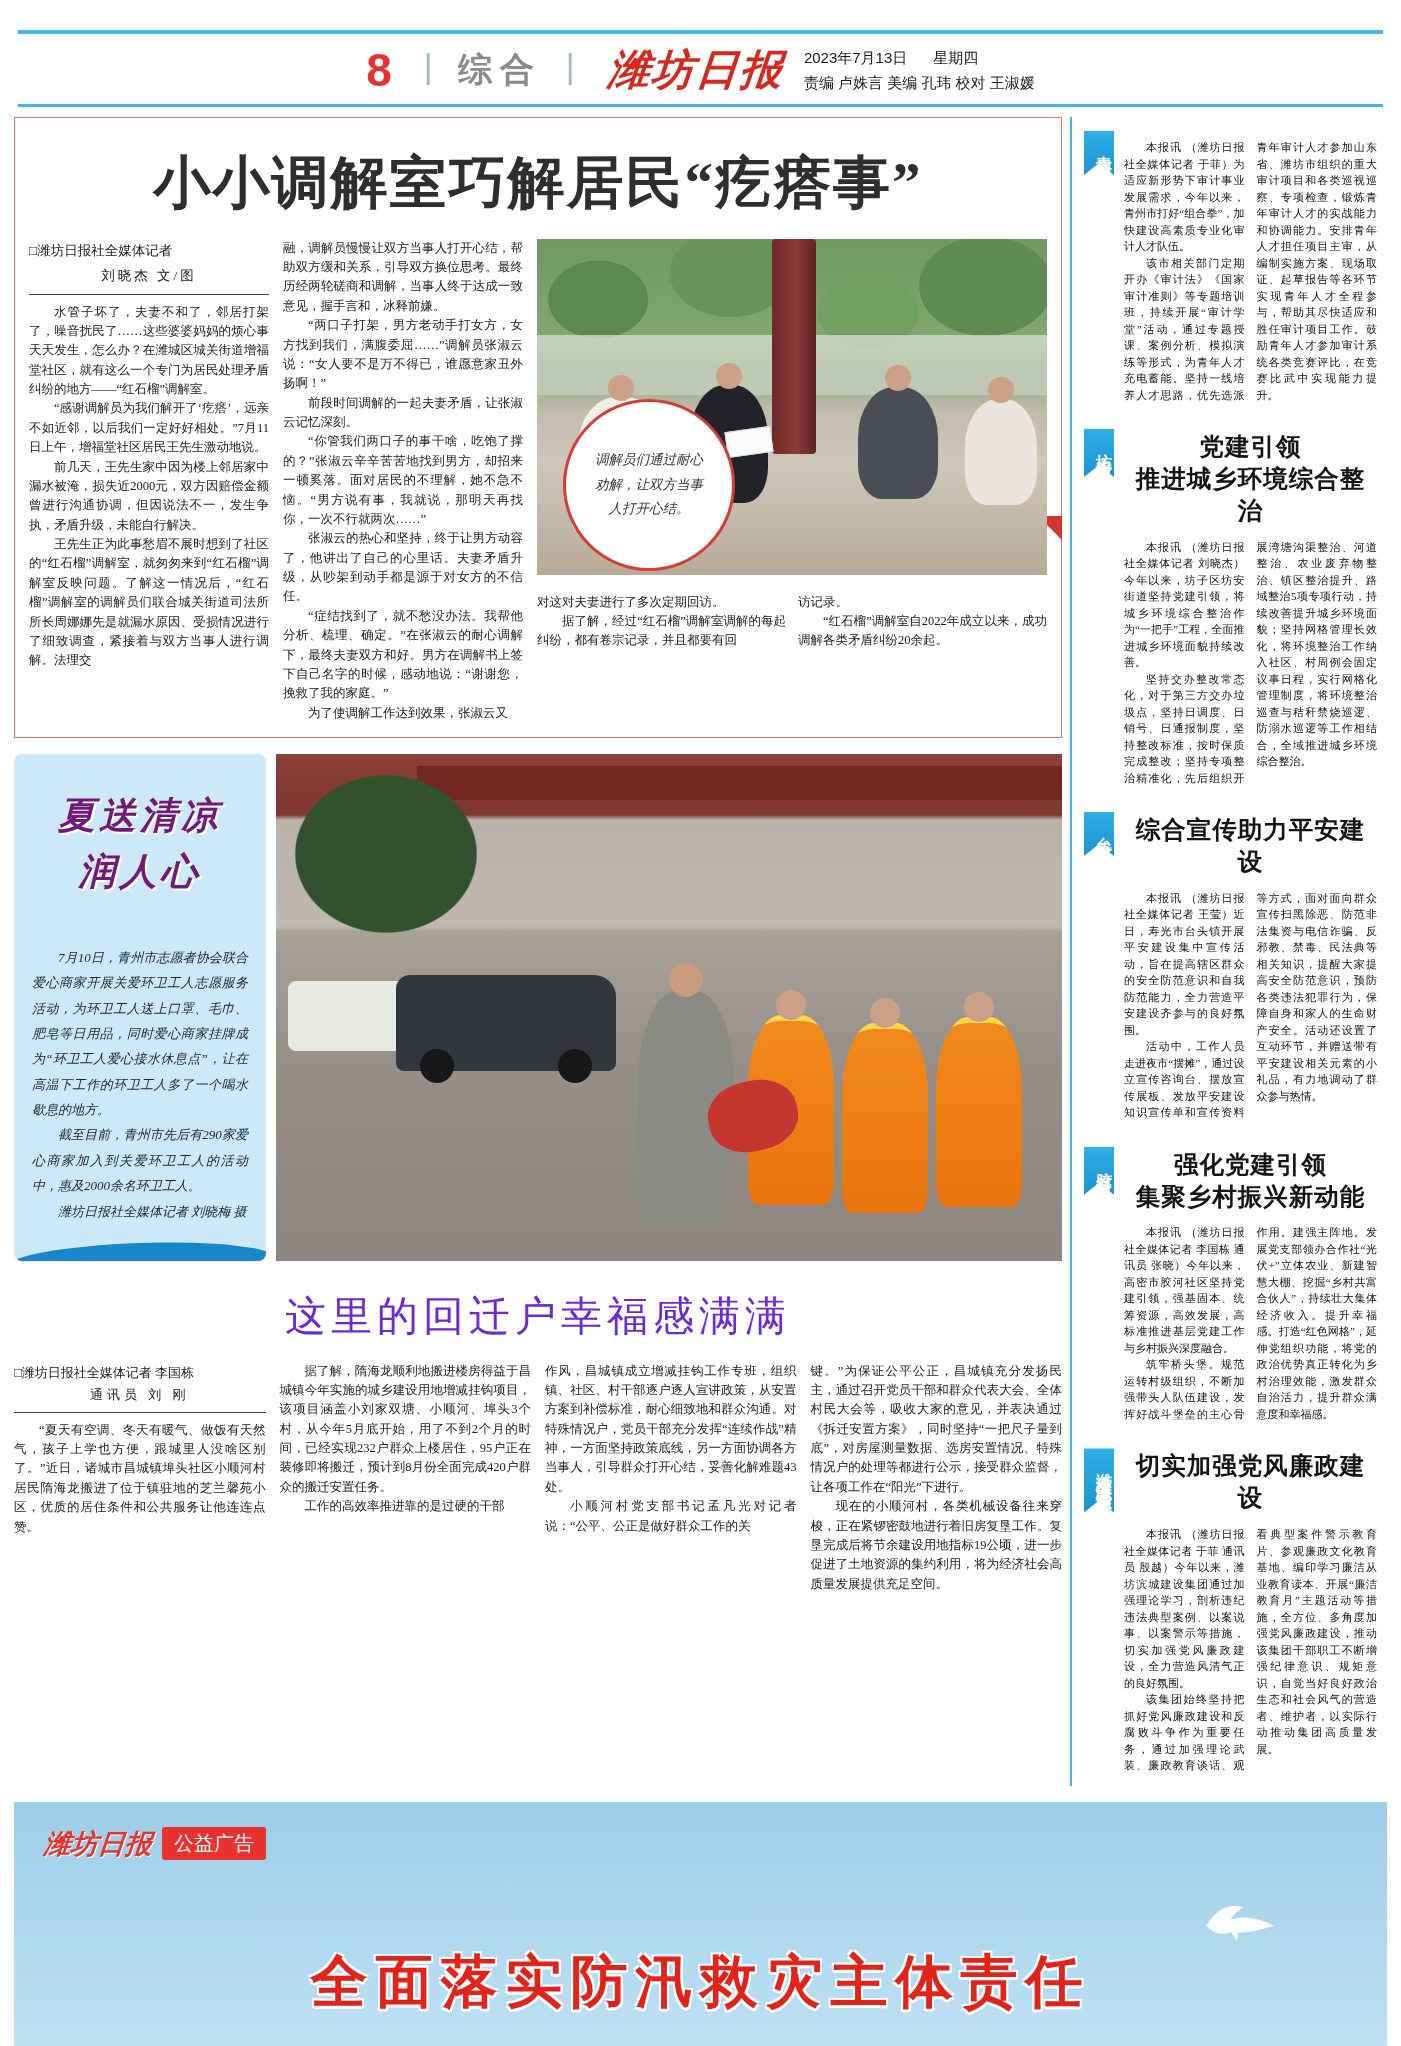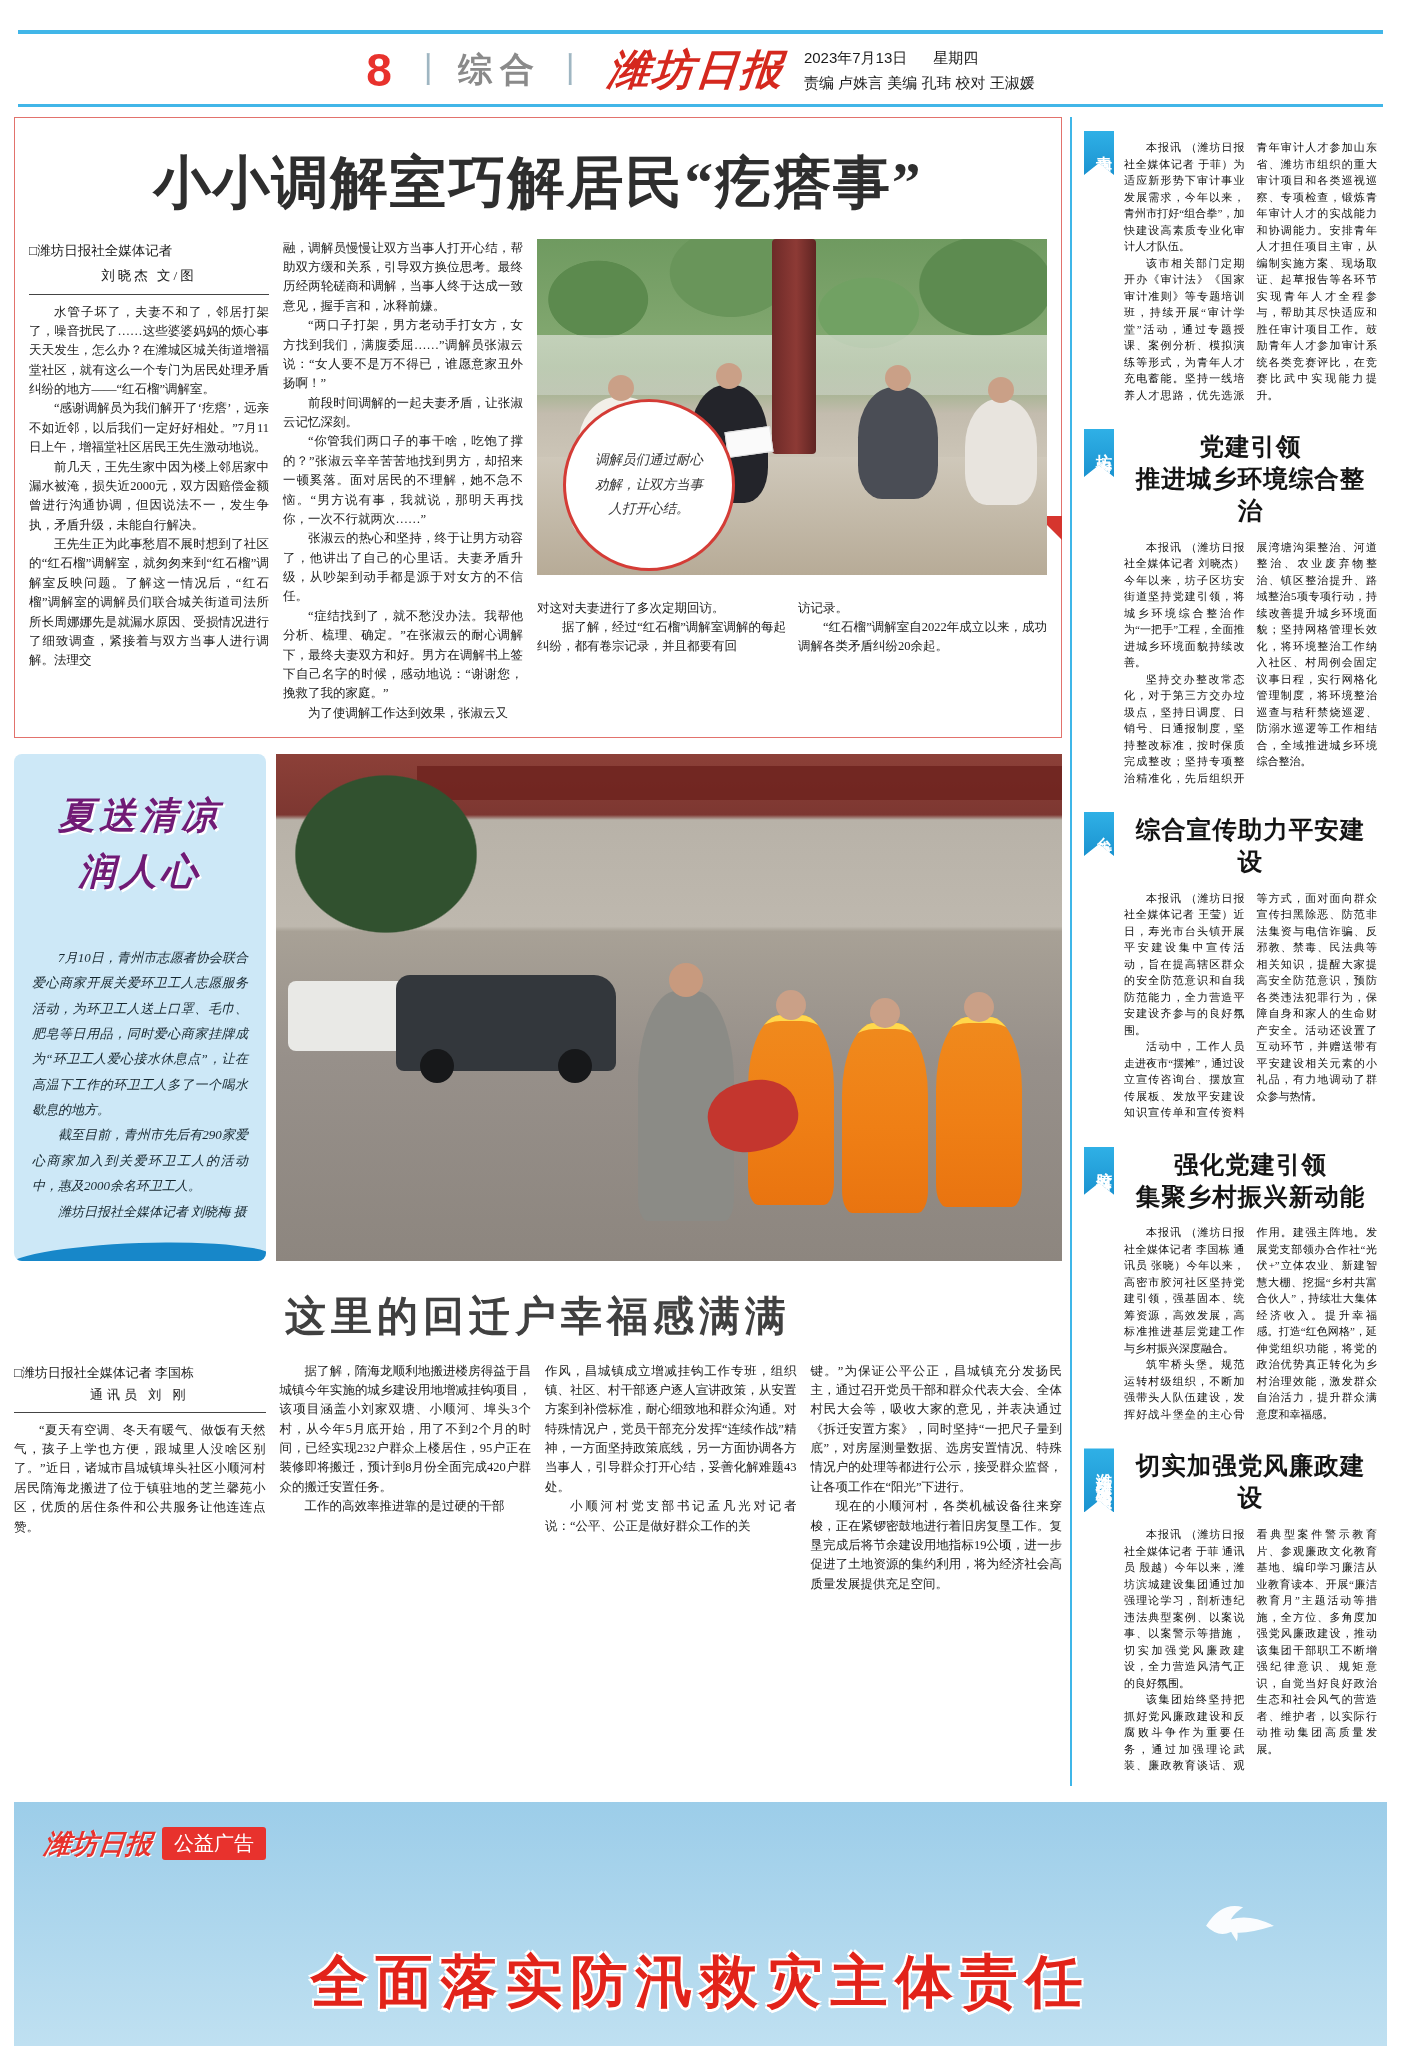--- a/index.html
+++ b/index.html
@@ -59,21 +59,21 @@
   .f1 .skirt { position:absolute; bottom:-34px; left:-6px; width:100px; height:46px; border-radius:40%;
                background:radial-gradient(#333 18%, transparent 19%) 0 0/14px 14px, #f4f1ea; }
   .f2 { left:30%; bottom:72px; width:78px; height:118px; background:#23242a; }
   .f3 { left:63%; bottom:76px; width:80px; height:112px; background:#4a4d55; }
   .f4 { left:84%; bottom:70px; width:72px; height:106px; background:#e8e4de; }
   .paper { position:absolute; left:37%; bottom:120px; width:46px; height:26px; background:#fafafa; transform:rotate(-8deg); border:1px solid #ddd; }
   .cap-circle { position:absolute; left:26px; bottom:4px; width:172px; height:172px; border-radius:50%;
                 background:#fff; border:3px solid #d43c36; display:flex; align-items:center; justify-content:center;
                 text-align:center; padding:26px; font-size:13.5px; font-style:italic; line-height:1.8; color:#333; z-index:2; }
   .cap-circle p { text-indent:0; }
-  .ma-sub { display:flex; gap:12px; margin-top:24px;font-family:Liberation Serif, serif; }
+  .ma-sub { display:flex; gap:12px; margin-top:18px;font-family:Liberation Serif, serif; }
   .ma-sub .ma-col { width:auto; flex:1; }
 
   
   .mid-row { display:flex; gap:10px; margin-top:16px; }
   .summer-box { width:252px; flex:none; background:#cde8f7; border-radius:8px; padding:34px 18px 40px; position:relative; overflow:hidden; }
   .summer-title { text-align:center; color:#701a75; font-size:37px; font-weight:bold; font-style:italic;
                   font-family:"DejaVu Serif", serif; line-height:1.5; text-shadow:2px 2px 0 #ffffff; letter-spacing:4px; }
   .summer-paras { margin-top:46px; font-size:13px; line-height:1.95; text-align:justify; font-style:italic; color:#15262e; }
   .summer-credit { margin-top:4px; font-size:13px; font-style:italic; text-indent:2em; color:#15262e; }
   .summer-wave { position:absolute; left:-10px; right:-10px; bottom:-16px; height:34px; background:#1787c9; border-radius:100% 100% 0 0 / 120% 120% 0 0; transform:rotate(-2deg); }
@@ -88,21 +88,21 @@
   .p2-grayman { position:absolute; left:46%; bottom:40px; width:96px; height:230px; background:#8b8b86; border-radius:40% 40% 10% 10%; }
   .p2-grayman .fig-head { width:34px; height:34px; top:-28px; background:#c89a7e; }
   .vest { position:absolute; width:86px; height:190px; border-radius:38% 38% 12% 12%;
           background:linear-gradient(180deg,#f08a1d 0%,#ef7f15 55%,#e97410 100%); box-shadow:inset 0 34px 0 -28px #ffd84d; }
   .vest .fig-head { width:30px; height:30px; top:-25px; }
   .v1 { left:60%; bottom:56px; } .v2 { left:72%; bottom:48px; } .v3 { left:84%; bottom:54px; }
   .p2-red { position:absolute; left:55%; bottom:110px; width:90px; height:70px; background:#c4362e; border-radius:45%; transform:rotate(-12deg); }
 
   
   .re-art { margin-top:20px; }
-  .re-headline { text-align:center; font-size:41px; font-weight:bold; letter-spacing:5px; padding:8px 0 18px; color:#404040; }
+  .re-headline { text-align:center; font-size:41px; font-weight:normal; letter-spacing:5px; padding:8px 0 18px; color:#6d28d9; }
   .re-cols { display:flex; gap:14px; }
   .re-col { flex:1; font-size:12.5px; line-height:1.55; text-align:justify; }
 
   
   .rail-art { position:relative; padding:14px 10px 12px 48px; }
   .ribbon { position:absolute; left:8px; top:14px; width:30px; padding:12px 0 20px;
             background:linear-gradient(180deg,#2fb0e6,#1b93d0); color:#fff;
             writing-mode:vertical-rl; text-orientation:upright; letter-spacing:4px;
             font-size:16px; font-weight:bold; text-align:center; font-family:"Liberation Sans", sans-serif;
             clip-path:polygon(0 0,100% 0,100% 100%,50% calc(100% - 12px),0 100%); }

